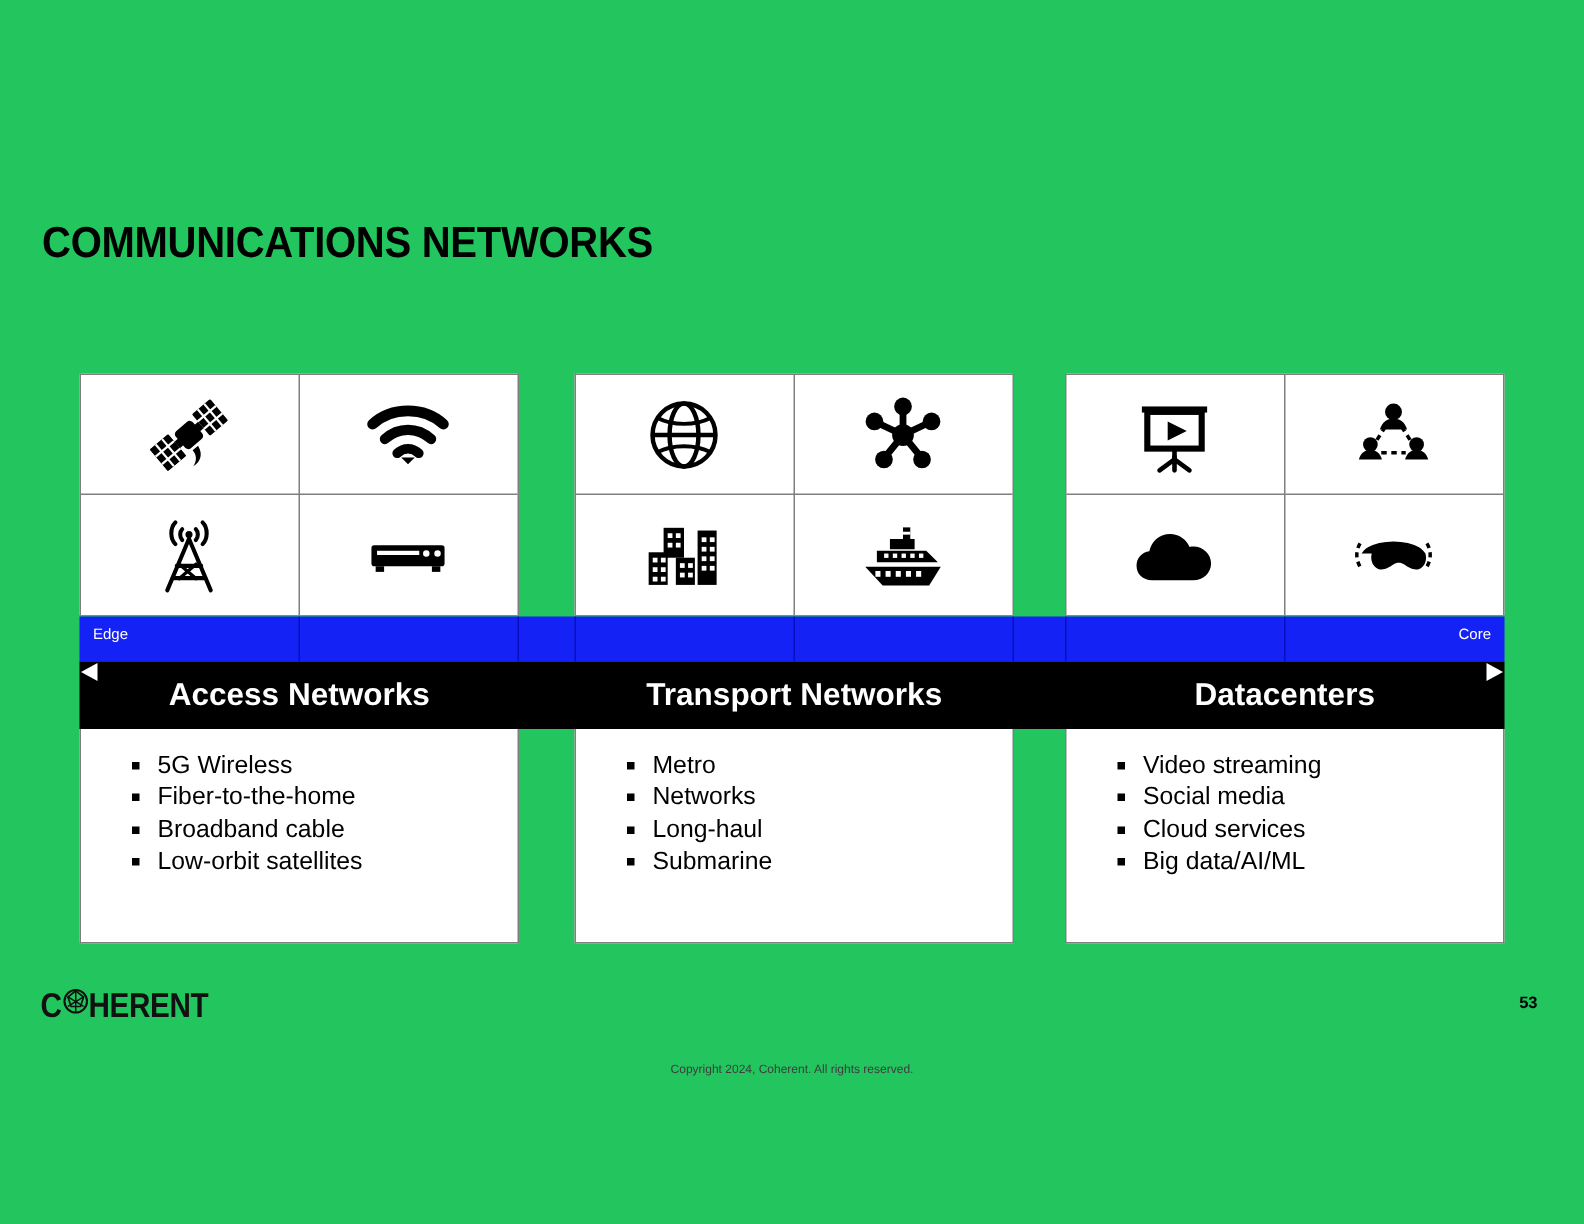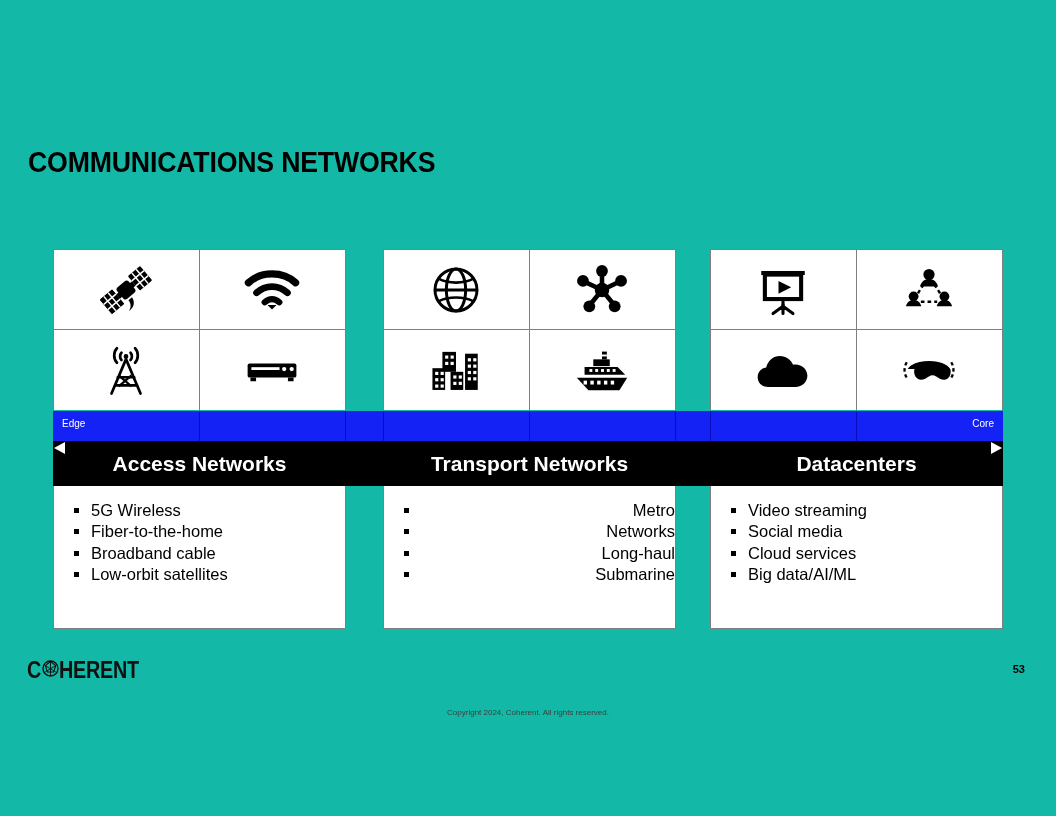--- a/index.html
+++ b/index.html
@@ -8,21 +8,21 @@
     width: 1056px;
     height: 816px;
     background: #ffffff;
     font-family: "Liberation Sans", sans-serif;
   }
 
   #slide {
     position: relative;
     width: 1056px;
     height: 816px;
-    background: #14b8a6;
+    background: #22c55e;
     overflow: hidden;
   }
 
   
   #slide-title {
     position: absolute;
     left: 28px;
     top: 146px;
     font-family: "Liberation Sans Narrow", "Liberation Sans", sans-serif;
     font-weight: bold;
@@ -69,24 +69,24 @@
   .icon-cell svg { display: block; }
 
   
   .list-box {
     position: absolute;
     top: 486px;
     height: 143px;
     border: 1px solid #7f7f7f;
     border-top: none;
     background: #ffffff;
-    padding: 14px 0 0 18px;
+    padding: 14px 0 0 32px;
   }
   .lb-1 { left: 53px;  width: 293px; }
-  .lb-2 { left: 383px; width: 293px; text-align: right; }
+  .lb-2 { left: 383px; width: 293px; }
   .lb-3 { left: 710px; width: 293px; }
 
   .list-box ul { list-style: none; }
   .list-box li {
     font-size: 16.5px;
     color: #000000;
     line-height: 21.3px;
     padding-left: 19px;
     position: relative;
     white-space: nowrap;

